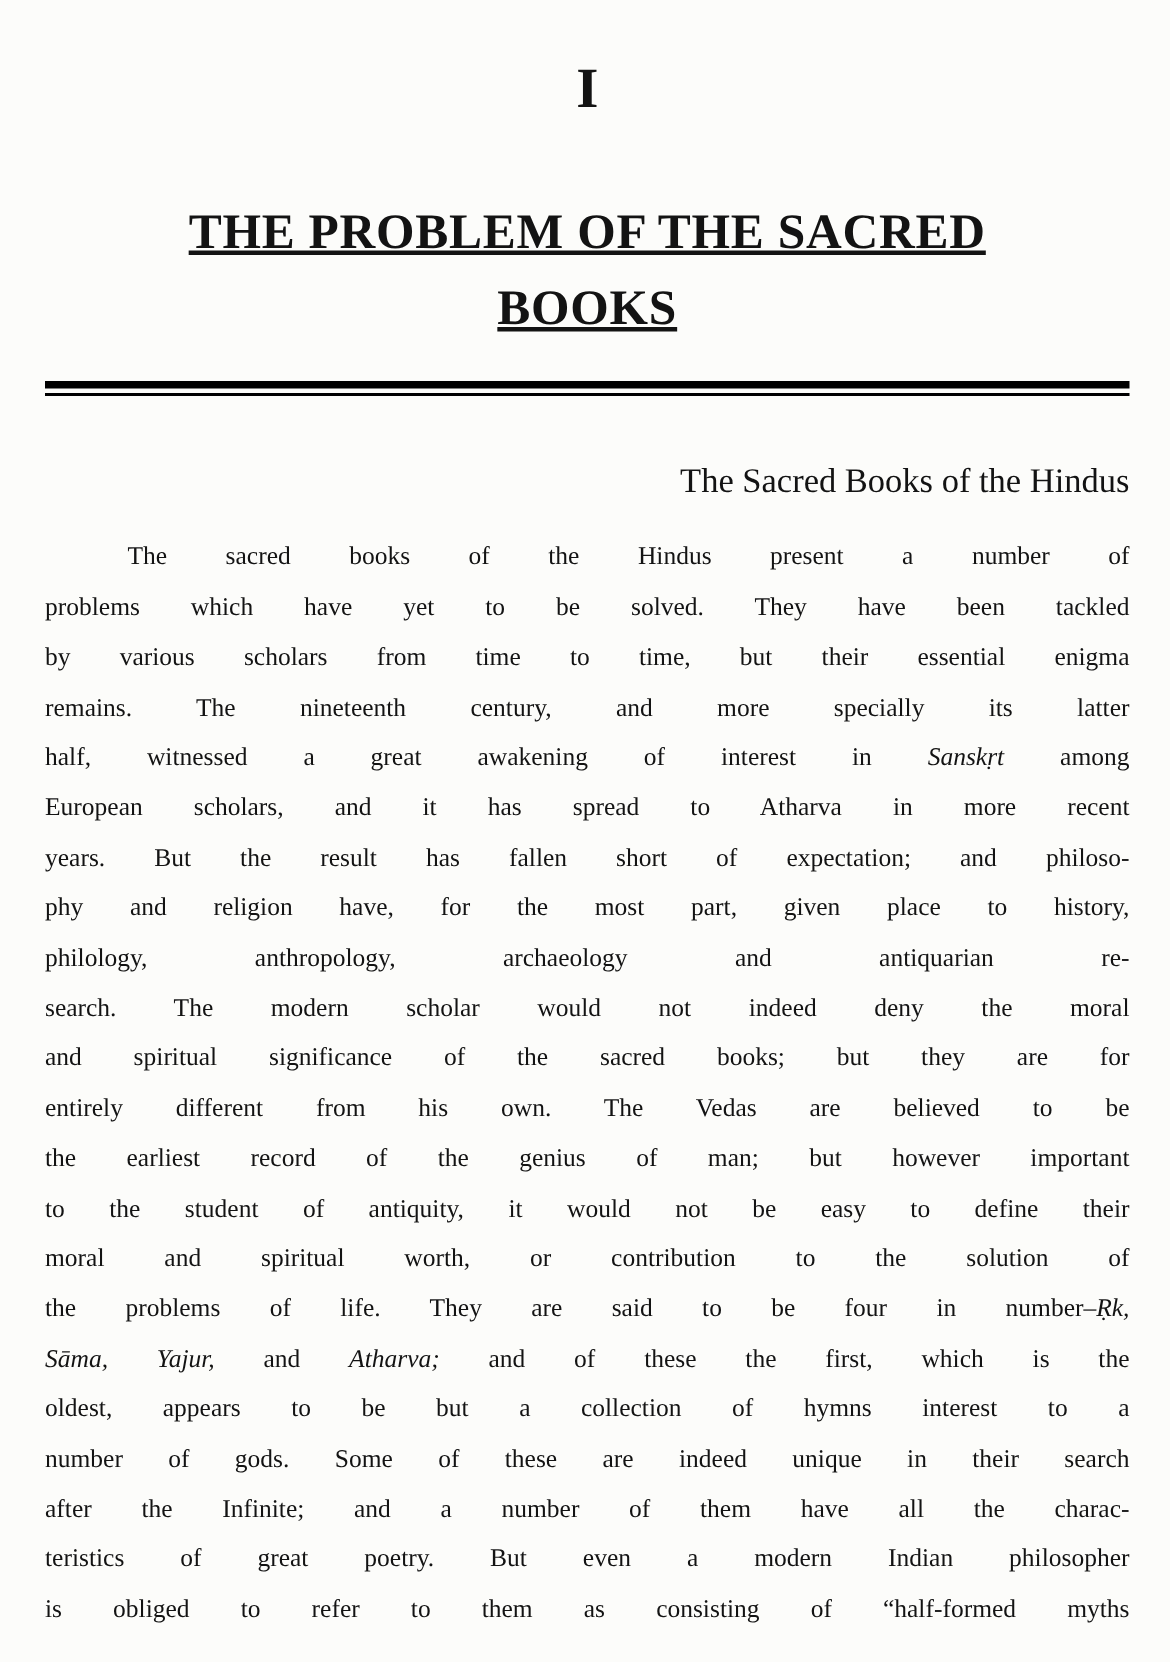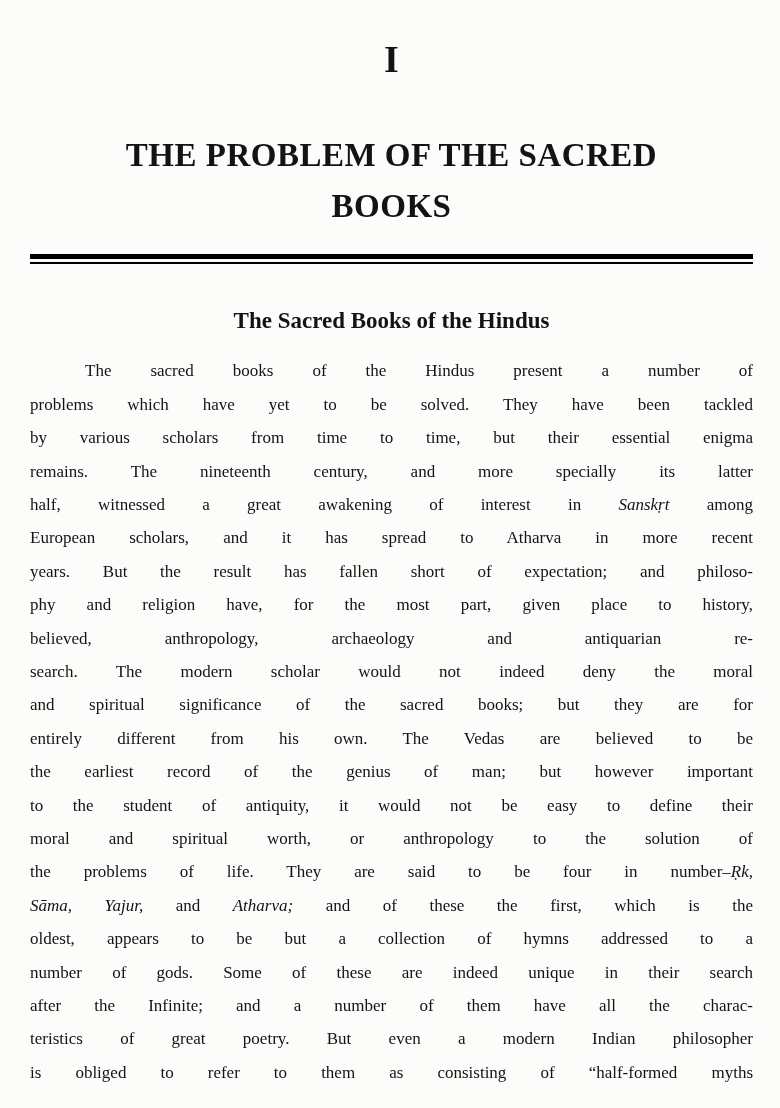--- a/index.html
+++ b/index.html
@@ -27,34 +27,35 @@
     line-height: 1;
     margin: 0 0 0 0;
   }
   .chapter-title {
     margin-top: 52px;
     text-align: center;
     font-weight: bold;
     font-size: 33px;
     line-height: 51px;
     letter-spacing: 0.5px;
+    text-decoration: underline;
   }
   .title-rule {
     margin-top: 22px;
     border-top: 5px solid #000;
     border-bottom: 2px solid #000;
     height: 3px;
     width: 100%;
   }
   .section-heading {
     margin-top: 44px;
-    font-weight: bold;
+    font-weight: normal;
     font-size: 23px;
     line-height: 1.1;
-    text-align: center;
+    text-align: right;
   }
   .body-paragraph {
     margin-top: 21px;
   }
   .para-line {
     font-size: 17px;
     line-height: 33.4px;
     text-align: justify;
     text-align-last: justify;
     white-space: normal;
@@ -84,29 +85,29 @@
 
   <div class="body-paragraph">
       <div class="para-line indent"><span>The sacred books of the Hindus present a number of</span></div>
       <div class="para-line"><span>problems which have yet to be solved. They have been tackled</span></div>
       <div class="para-line"><span>by various scholars from time to time, but their essential enigma</span></div>
       <div class="para-line"><span>remains. The nineteenth century, and more specially its latter</span></div>
       <div class="para-line"><span>half, witnessed a great awakening of interest in </span><i>Sanskṛt</i><span> among</span></div>
       <div class="para-line"><span>European scholars, and it has spread to Atharva in more recent</span></div>
       <div class="para-line"><span>years. But the result has fallen short of expectation; and philoso-</span></div>
       <div class="para-line"><span>phy and religion have, for the most part, given place to history,</span></div>
-      <div class="para-line"><span>believed, anthropology, archaeology and antiquarian re-</span></div>
+      <div class="para-line"><span>philology, anthropology, archaeology and antiquarian re-</span></div>
       <div class="para-line"><span>search. The modern scholar would not indeed deny the moral</span></div>
       <div class="para-line"><span>and spiritual significance of the sacred books; but they are for</span></div>
       <div class="para-line"><span>entirely different from his own. The Vedas are believed to be</span></div>
       <div class="para-line"><span>the earliest record of the genius of man; but however important</span></div>
       <div class="para-line"><span>to the student of antiquity, it would not be easy to define their</span></div>
-      <div class="para-line"><span>moral and spiritual worth, or anthropology to the solution of</span></div>
+      <div class="para-line"><span>moral and spiritual worth, or contribution to the solution of</span></div>
       <div class="para-line"><span>the problems of life. They are said to be four in number–</span><i>Ṛk,</i></div>
       <div class="para-line"><i>Sāma, Yajur,</i><span> and </span><i>Atharva;</i><span> and of these the first, which is the</span></div>
-      <div class="para-line"><span>oldest, appears to be but a collection of hymns addressed to a</span></div>
+      <div class="para-line"><span>oldest, appears to be but a collection of hymns interest to a</span></div>
       <div class="para-line"><span>number of gods. Some of these are indeed unique in their search</span></div>
       <div class="para-line"><span>after the Infinite; and a number of them have all the charac-</span></div>
       <div class="para-line"><span>teristics of great poetry. But even a modern Indian philosopher</span></div>
       <div class="para-line"><span>is obliged to refer to them as consisting of “half-formed myths</span></div>
     </div>
 
 </div>
 
 </body></html>

